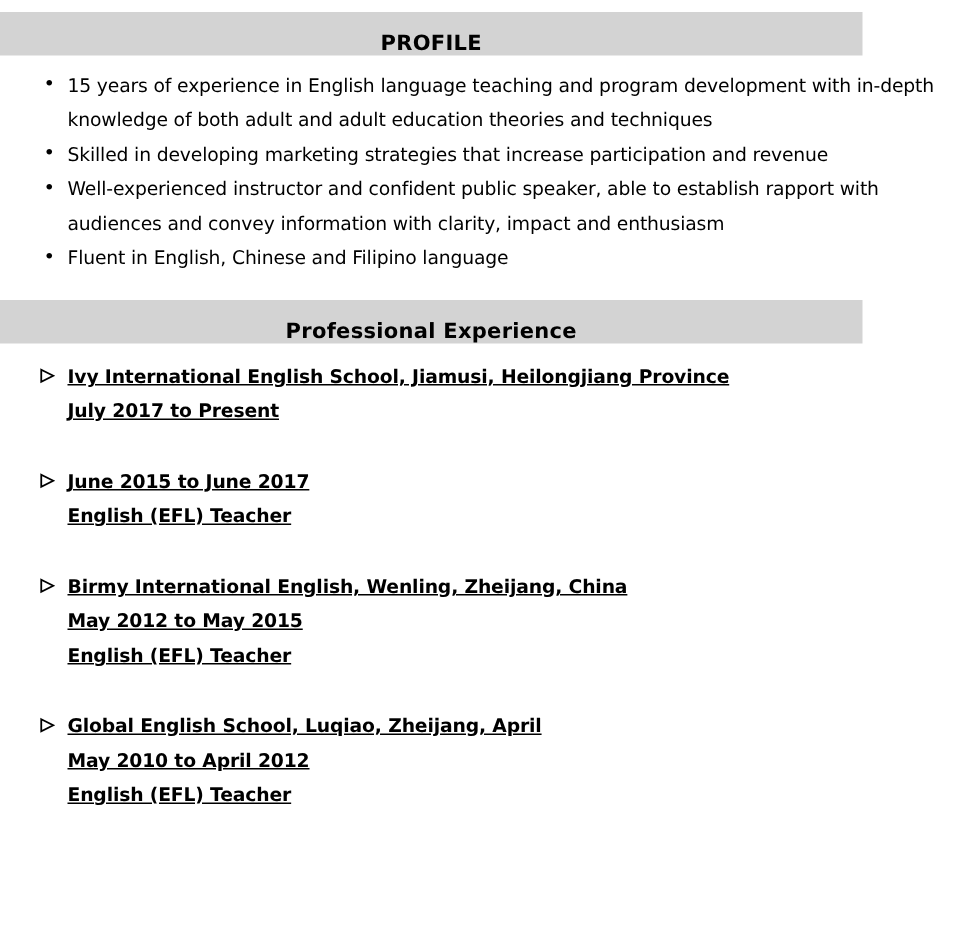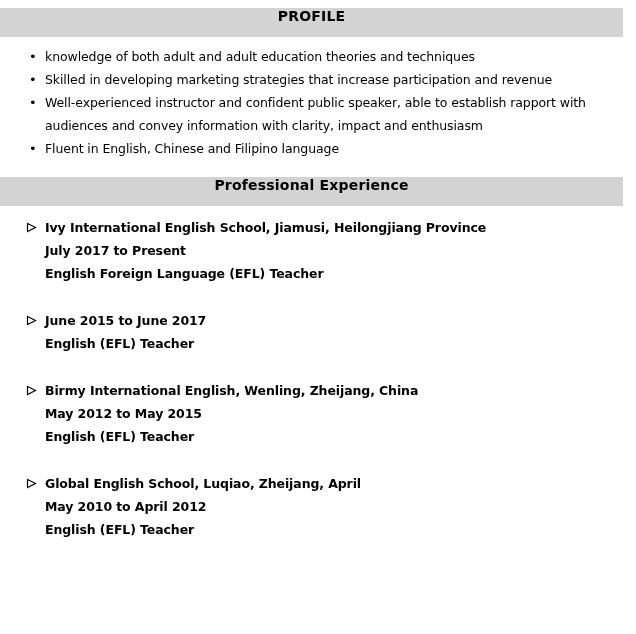--- a/index.html
+++ b/index.html
@@ -13,25 +13,25 @@
     color: #000000;
     font-family: "DejaVu Sans", "Liberation Sans", sans-serif;
     overflow: hidden;
   }
   .page {
     position: relative;
     width: 636px;
     height: 634px;
   }
   .section-bar {
-    width: 623px;
+    width: 575px;
     height: 29px;
     background: #d3d3d3;
     display: flex;
-    align-items: flex-start;
+    align-items: flex-end;
     justify-content: center;
     font-size: 14px;
     font-weight: bold;
     letter-spacing: 0.2px;
   }
   .bar-profile {
     margin-top: 8px;
   }
   .bar-experience {
     margin-top: 17px;
@@ -57,20 +57,21 @@
   .line {
     display: block;
     line-height: 23px;
     white-space: nowrap;
   }
   .experience-list {
     margin-top: 10px;
     padding-left: 45px;
     font-size: 12.5px;
     letter-spacing: -0.1px;
+    text-decoration: underline;
   }
   .entry {
     position: relative;
     margin-bottom: 24px;
     font-weight: bold;
   }
   .entry:last-child {
     margin-bottom: 0;
   }
   .arrow-icon {
@@ -88,20 +89,21 @@
 <body>
 
 <div class="page">
 
   <div class="section-bar bar-profile">
     <span>PROFILE</span>
   </div>
 
   <ul class="profile-list">
     <li>
+      <span class="line">15 years of experience in English language teaching and program development with in-depth</span>
       <span class="line">knowledge of both adult and adult education theories and techniques</span>
     </li>
     <li>
       <span class="line">Skilled in developing marketing strategies that increase participation and revenue</span>
     </li>
     <li>
       <span class="line">Well-experienced instructor and confident public speaker, able to establish rapport with</span>
       <span class="line">audiences and convey information with clarity, impact and enthusiasm</span>
     </li>
     <li>
@@ -116,21 +118,20 @@
   <div class="experience-list">
 
     <div class="entry">
       <span class="arrow-icon">
         <svg width="11" height="11" viewBox="0 0 11 11">
             <path d="M1.5 1.5 L9.5 5.5 L1.5 9.5 Z" fill="#ffffff" stroke="#000000" stroke-width="1.2" stroke-linejoin="miter"></path>
           </svg>
       </span>
       <span class="line">Ivy International English School, Jiamusi, Heilongjiang Province</span>
       <span class="line">July 2017 to Present</span>
-      <span class="line">English Foreign Language (EFL) Teacher</span>
     </div>
 
     <div class="entry">
       <span class="arrow-icon">
         <svg width="11" height="11" viewBox="0 0 11 11">
             <path d="M1.5 1.5 L9.5 5.5 L1.5 9.5 Z" fill="#ffffff" stroke="#000000" stroke-width="1.2" stroke-linejoin="miter"></path>
           </svg>
       </span>
       <span class="line">June 2015 to June 2017</span>
       <span class="line">English (EFL) Teacher</span>

